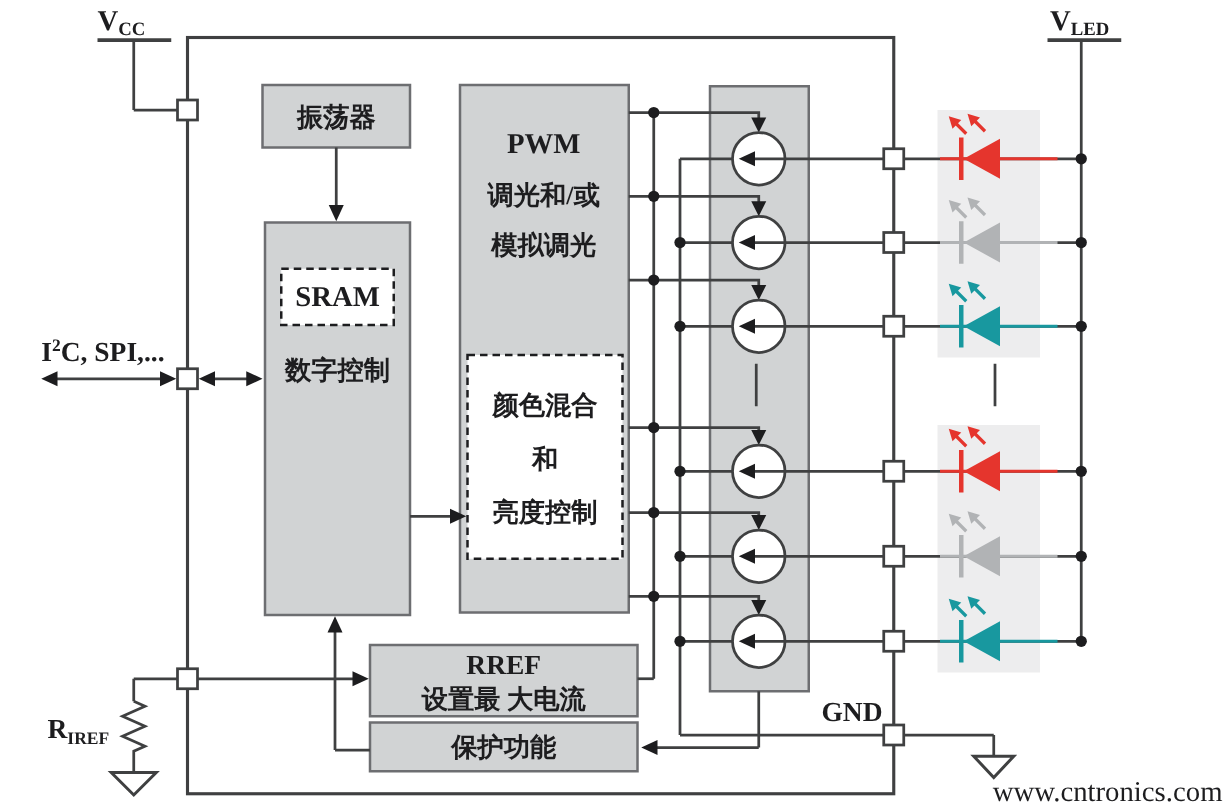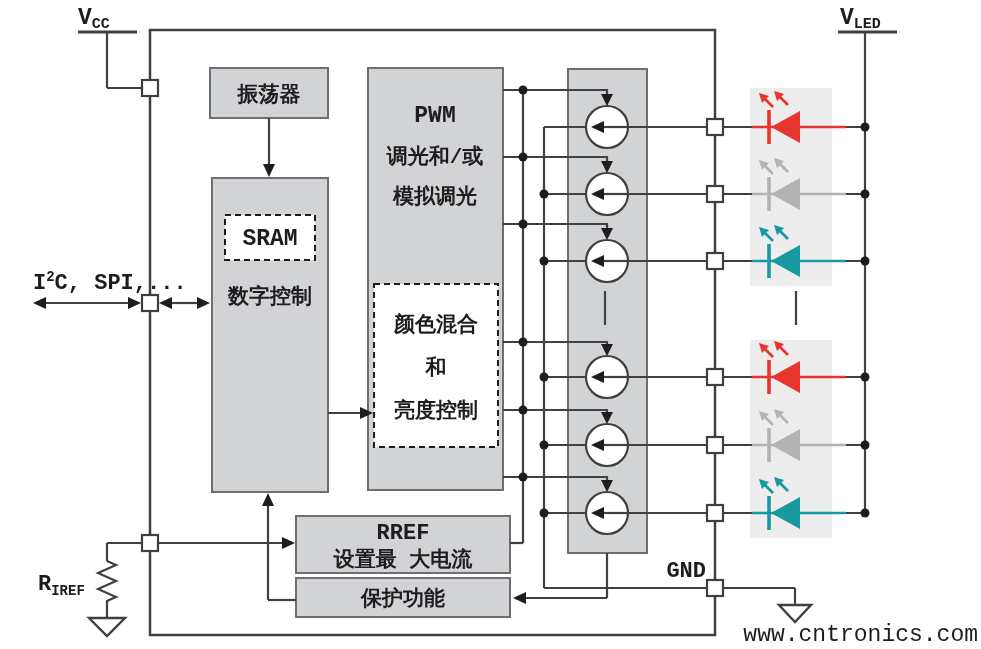--- a/index.html
+++ b/index.html
@@ -1,17 +1,17 @@
 <!DOCTYPE html>
 <html><head>
 <meta charset="utf-8">
 <style>
   html,body{margin:0;padding:0;background:#ffffff;}
   .stage{position:relative;width:981px;height:649px;background:#ffffff;overflow:hidden;
-         font-family:Liberation Mono, monospace;}
+         font-family:Liberation Serif, serif;}
   svg{position:absolute;left:0;top:0;}
   text{fill:#1d1d1f;}
   .cn{font-size:21px;font-weight:700;}
   .en{font-weight:700;}
 </style>
 </head>
 <body>
 
 <div class="stage">
 <svg width="981" height="649" viewBox="0 0 981 649">

